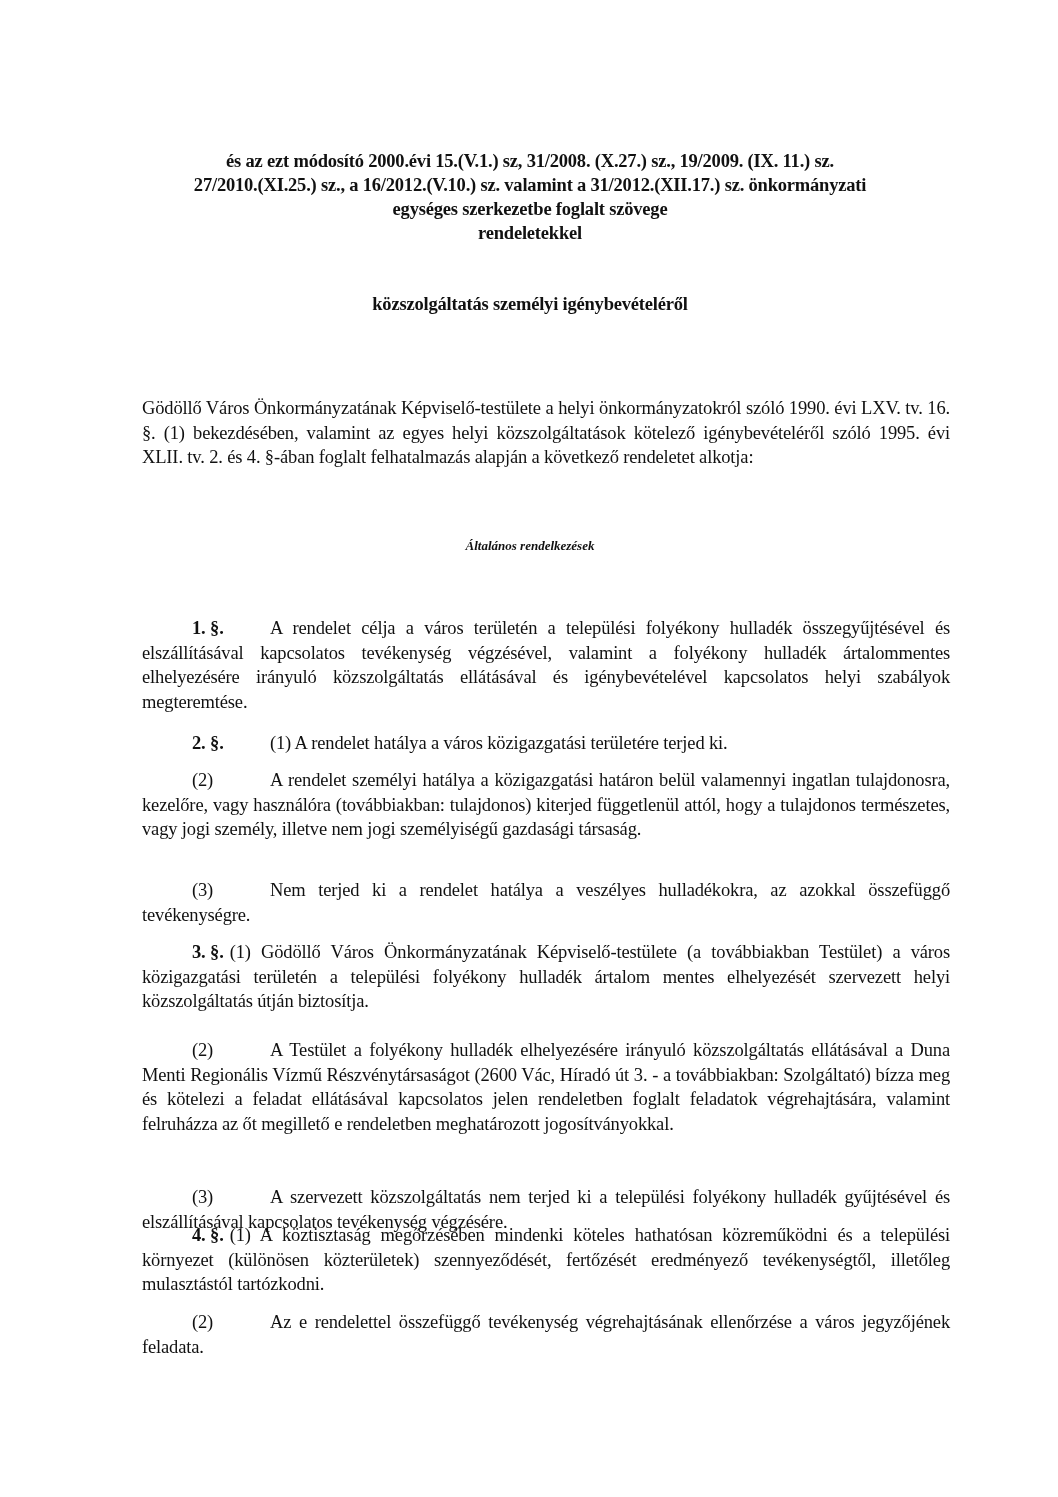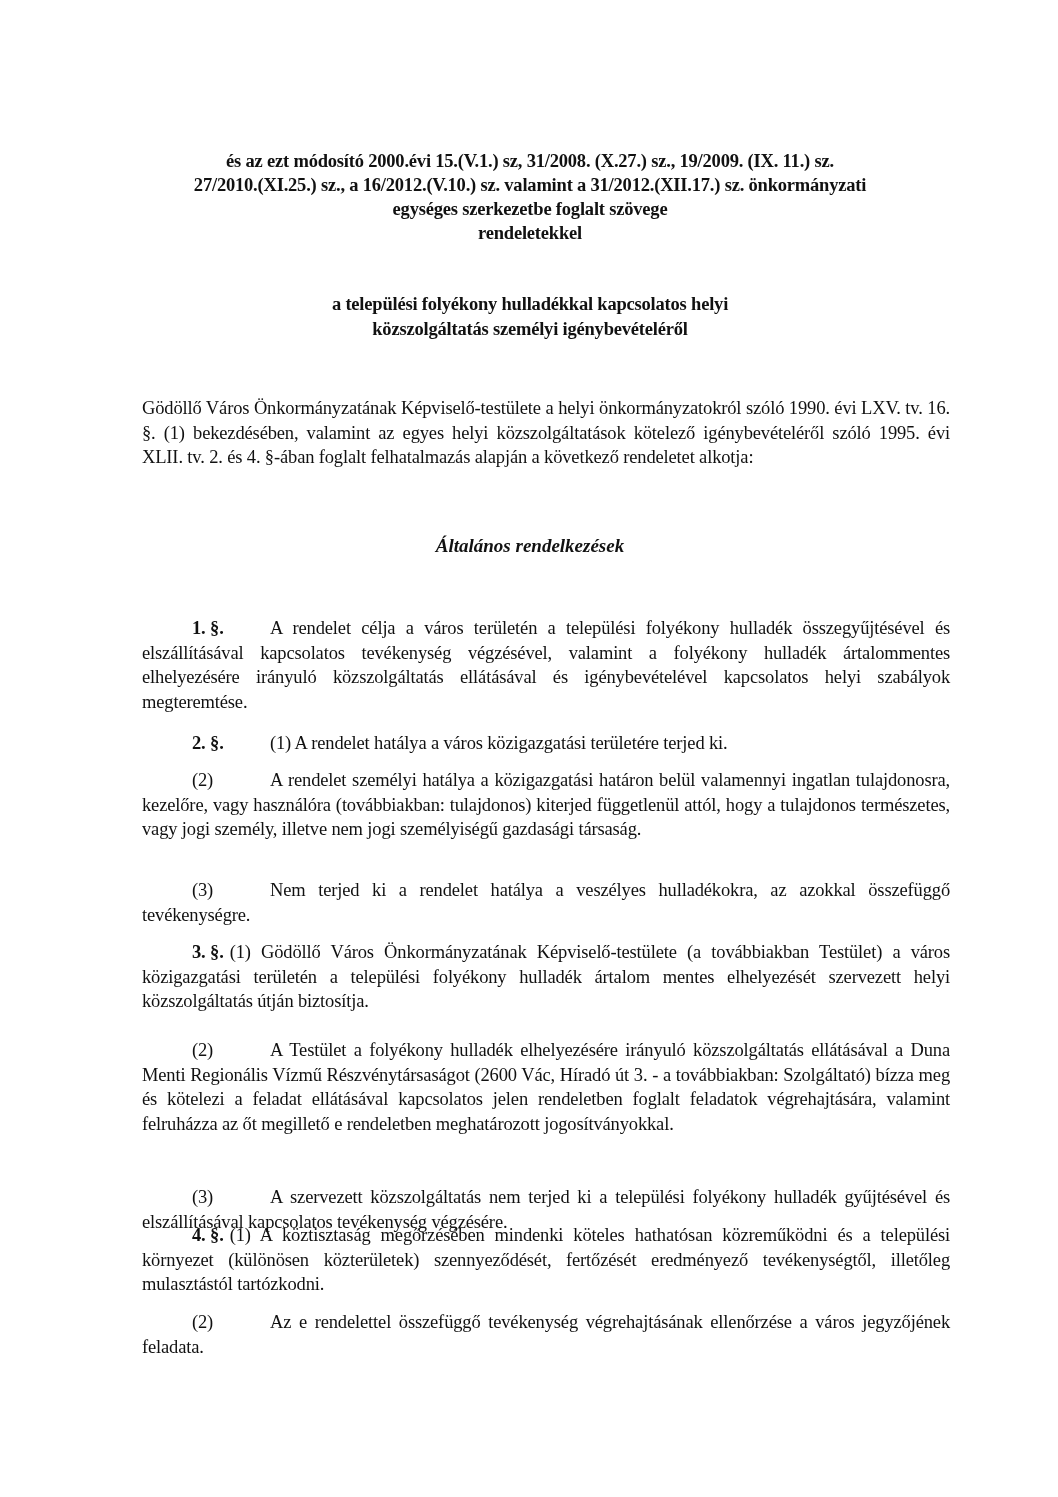--- a/index.html
+++ b/index.html
@@ -44,21 +44,21 @@
     .abs { position: absolute; left: 0; width: 808px; }
 
     .section-title {
       position: absolute;
       left: 0;
       width: 808px;
       top: 533px;
       text-align: center;
       font-style: italic;
       font-weight: bold;
-      font-size: 19px;
+      font-size: 13px;
       line-height: 26px;
     }
 
     .num {
       font-weight: bold;
       display: inline-block;
     }
     .indent { display: inline-block; width: 50px; }
     .tabbed-label {
       display: inline-block;
@@ -79,21 +79,20 @@
       </div>
     <div class="hdr">
         <span class="hdr-line">egységes szerkezetbe foglalt szövege</span>
       </div>
     <div class="hdr">
         <span class="hdr-line">rendeletekkel</span>
       </div>
   </div>
 
   <div class="subject-block">
-    <div class="hdr">a települési folyékony hulladékkal kapcsolatos helyi</div>
     <div class="hdr">közszolgáltatás személyi igénybevételéről</div>
   </div>
 
   <p class="para abs last-left" style="top:380px;">Gödöllő Város Önkormányzatának Képviselő-testülete a helyi önkormányzatokról szóló 1990. évi LXV. tv. 16. §. (1) bekezdésében, valamint az egyes helyi közszolgáltatások kötelező igénybevételéről szóló 1995. évi XLII. tv. 2. és 4. §-ában foglalt felhatalmazás alapján a következő rendeletet alkotja:</p>
 
   <div class="section-title">Általános rendelkezések</div>
 
   <p class="para abs last-left" style="top:600px;">
     <span class="indent"></span><span class="num tabbed-label">1. §.</span><span>A rendelet célja a város területén a települési folyékony hulladék összegyűjtésével és elszállításával kapcsolatos tevékenység végzésével, valamint a folyékony hulladék ártalommentes elhelyezésére irányuló közszolgáltatás ellátásával és igénybevételével kapcsolatos helyi szabályok megteremtése.</span>
   </p>

